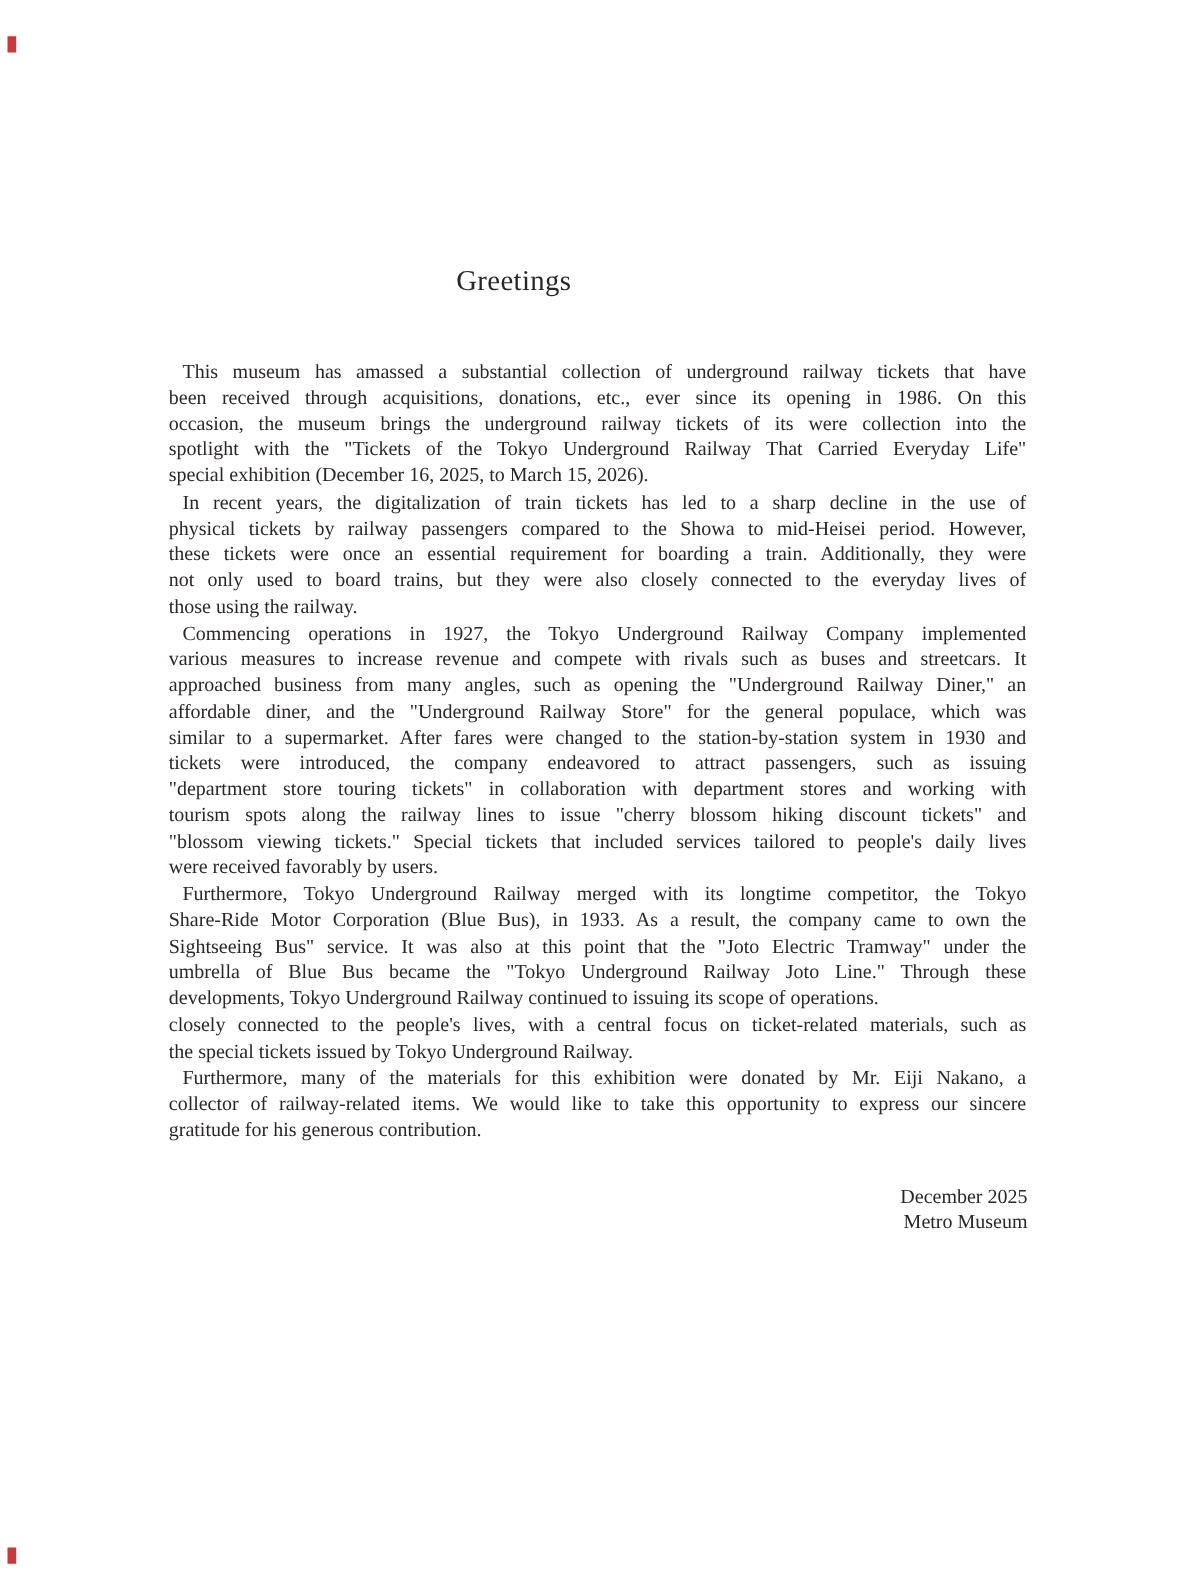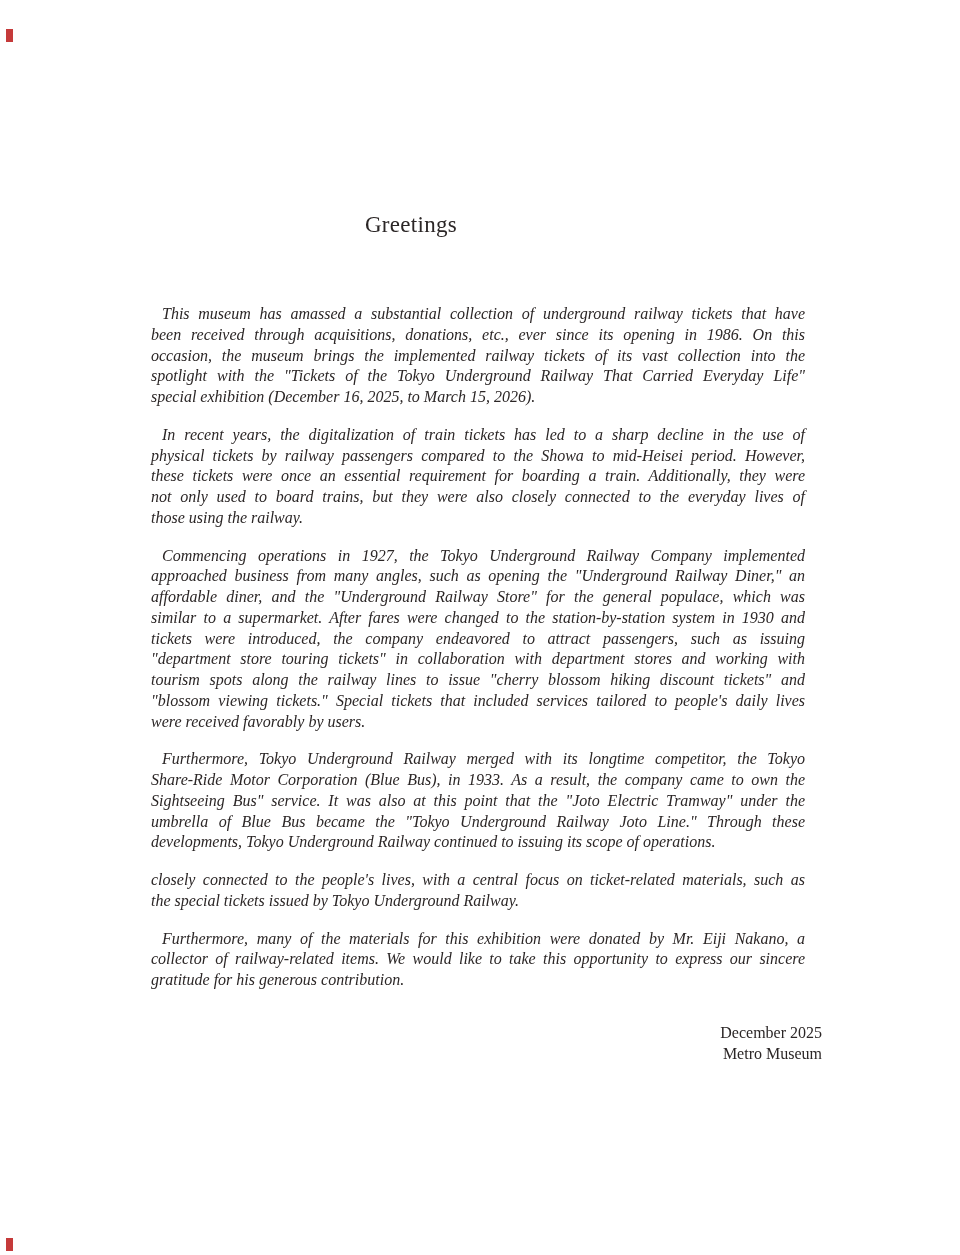--- a/index.html
+++ b/index.html
@@ -39,21 +39,21 @@
   }
   .body-text {
     position: absolute;
     left: 134px;
     top: 287px;
     width: 688px;
     font-size: 16px;
     line-height: 20.75px;
     hyphens: none;
   }
-  .paragraph { margin: 17px; font-style: italic; }
+  .paragraph { margin: 1px; }
   .line {
     text-align: justify;
     text-align-last: justify;
   }
   .line.first { text-indent: 11px; }
   .line.last { text-align-last: left; }
   .signature {
     margin-top: 32px;
     text-align: right;
     line-height: 20.75px;
@@ -66,33 +66,34 @@
   <div class="edge-mark top"></div>
   <div class="edge-mark bottom"></div>
 
   <h1 class="title">Greetings</h1>
 
   <div class="body-text">
 
   <div class="paragraph">
         <div class="line first">This museum has amassed a substantial collection of underground railway tickets that have</div>
         <div class="line">been received through acquisitions, donations, etc., ever since its opening in 1986. On this</div>
-        <div class="line">occasion, the museum brings the implemented railway tickets of its vast collection into the</div>
+        <div class="line">occasion, the museum brings the underground railway tickets of its were collection into the</div>
         <div class="line">spotlight with the "Tickets of the Tokyo Underground Railway That Carried Everyday Life"</div>
         <div class="line last">special exhibition (December 16, 2025, to March 15, 2026).</div>
       </div>
       <div class="paragraph">
         <div class="line first">In recent years, the digitalization of train tickets has led to a sharp decline in the use of</div>
         <div class="line">physical tickets by railway passengers compared to the Showa to mid-Heisei period. However,</div>
         <div class="line">these tickets were once an essential requirement for boarding a train. Additionally, they were</div>
         <div class="line">not only used to board trains, but they were also closely connected to the everyday lives of</div>
         <div class="line last">those using the railway.</div>
       </div>
       <div class="paragraph">
         <div class="line first">Commencing operations in 1927, the Tokyo Underground Railway Company implemented</div>
+        <div class="line">various measures to increase revenue and compete with rivals such as buses and streetcars. It</div>
         <div class="line">approached business from many angles, such as opening the "Underground Railway Diner," an</div>
         <div class="line">affordable diner, and the "Underground Railway Store" for the general populace, which was</div>
         <div class="line">similar to a supermarket. After fares were changed to the station-by-station system in 1930 and</div>
         <div class="line">tickets were introduced, the company endeavored to attract passengers, such as issuing</div>
         <div class="line">"department store touring tickets" in collaboration with department stores and working with</div>
         <div class="line">tourism spots along the railway lines to issue "cherry blossom hiking discount tickets" and</div>
         <div class="line">"blossom viewing tickets." Special tickets that included services tailored to people's daily lives</div>
         <div class="line last">were received favorably by users.</div>
       </div>
       <div class="paragraph">

